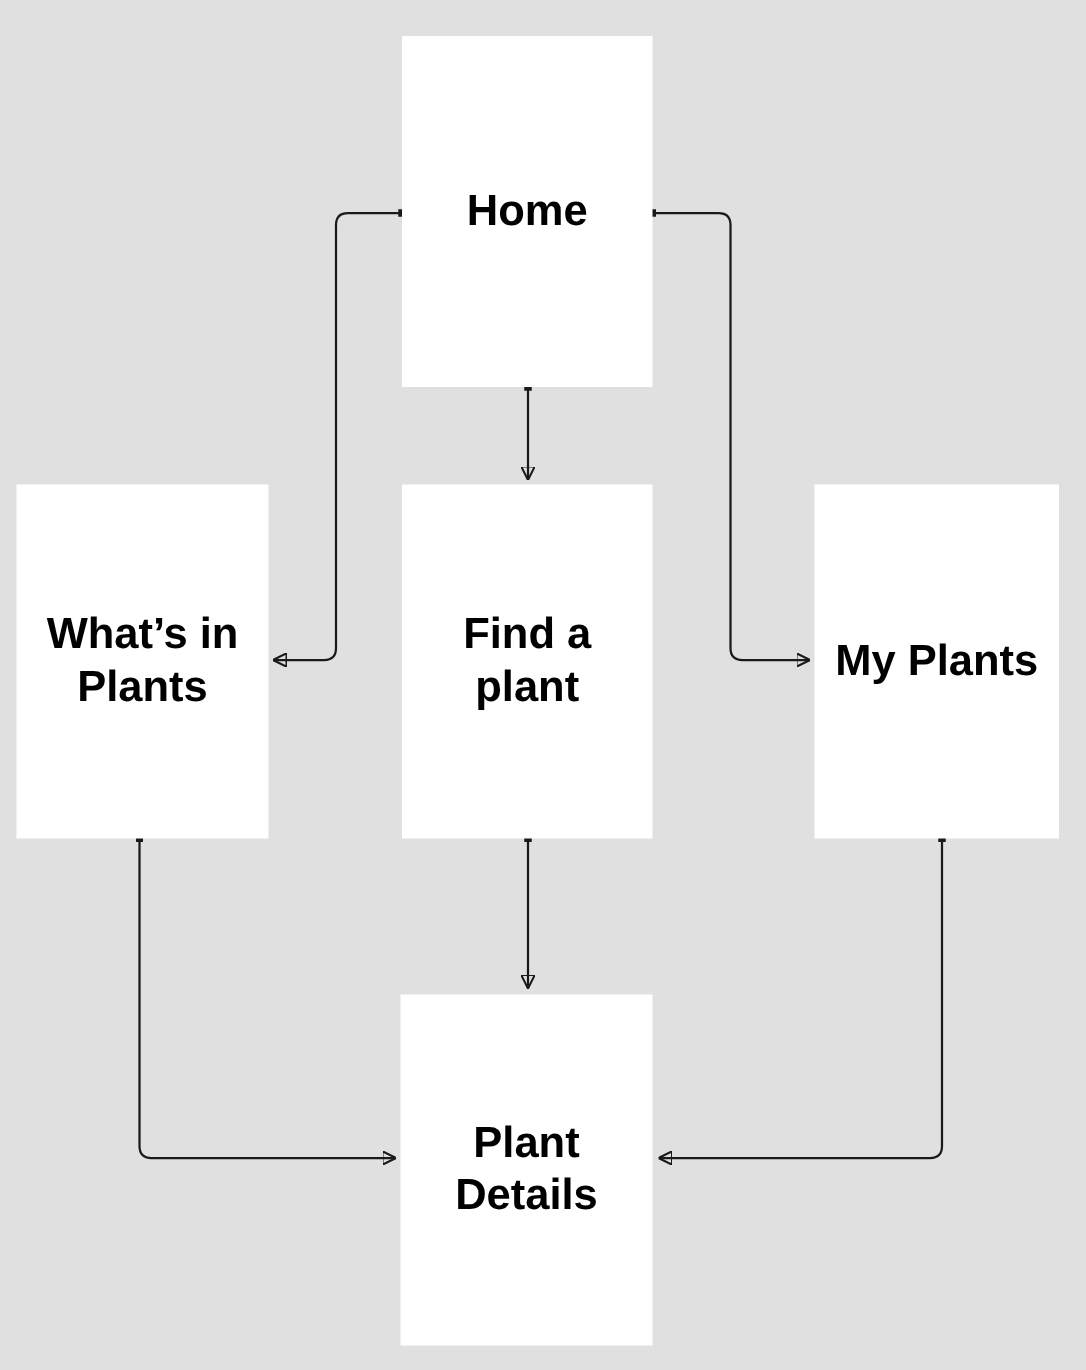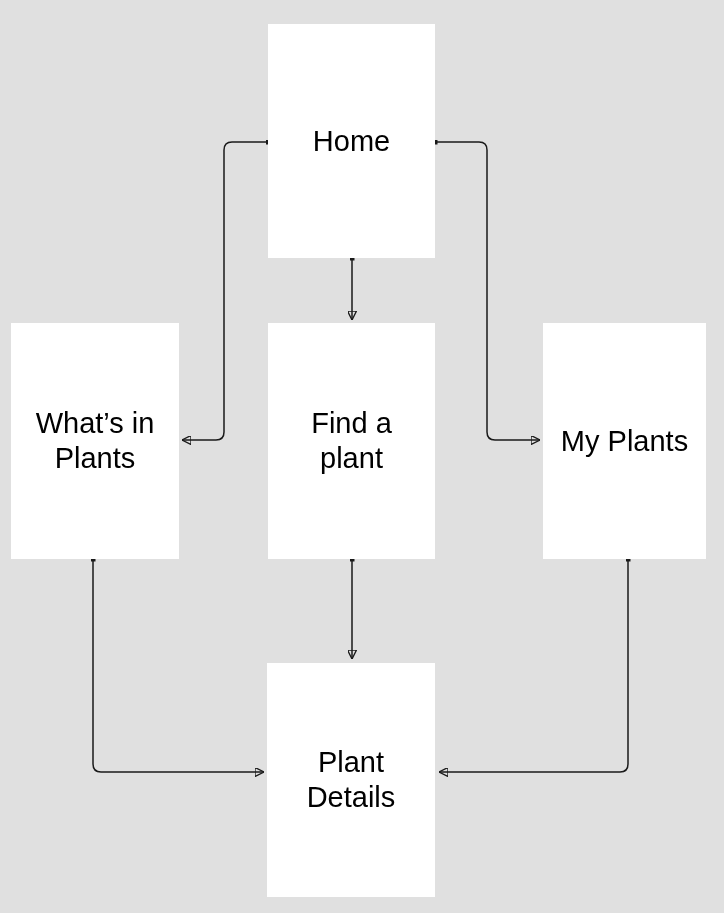--- a/index.html
+++ b/index.html
@@ -7,20 +7,21 @@
     padding: 0;
     background: #e0e0e0;
   }
   .canvas {
     position: relative;
     width: 724px;
     height: 913px;
     background: #e0e0e0;
     overflow: hidden;
     font-family: "Liberation Sans", sans-serif;
+    font-weight: bold;
   }
   .edges {
     position: absolute;
     left: 0;
     top: 0;
     width: 724px;
     height: 913px;
     pointer-events: none;
   }
   .edges path {

